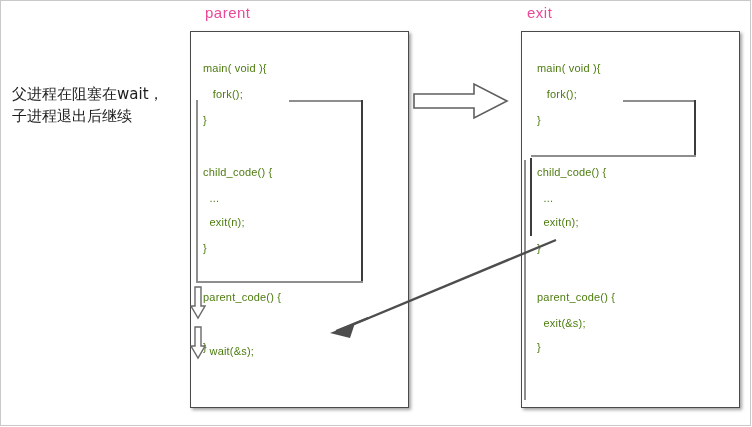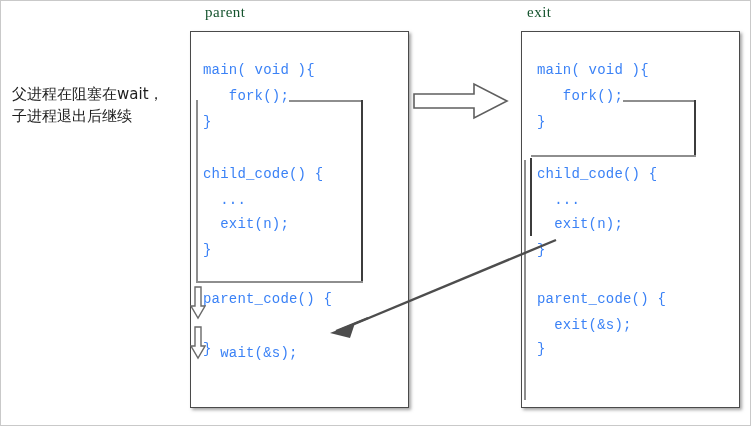--- a/index.html
+++ b/index.html
@@ -20,42 +20,42 @@
     left: 0; top: 0;
     width: 751px; height: 426px;
     border: 1px solid #c9c9c9;
     box-sizing: border-box;
     pointer-events: none;
   }
 
   
   .caption {
     position: absolute;
-    font-family: Liberation Serif, serif;
+    font-family: Liberation Sans, sans-serif;
     font-size: 15px;
-    color: #14532d;
+    color: #ec4899;
     letter-spacing: 0.5px;
     white-space: nowrap;
   }
 
   
   .proc-box {
     position: absolute;
     background: #ffffff;
     border: 1px solid #4a4a4a;
     box-sizing: border-box;
     box-shadow: 2px 2px 3px rgba(90,90,90,0.55);
   }
 
   
   .code-line {
     position: absolute;
-    font-family: Liberation Mono, monospace;
-    font-size: 14px;
-    color: #3b82f6;
+    font-family: Liberation Sans, sans-serif;
+    font-size: 11px;
+    color: #4d7c0f;
     white-space: pre;
     letter-spacing: 0.2px;
   }
 
   
   .annot {
     position: absolute;
     font-family: "DejaVu Sans", "Liberation Sans", sans-serif;
     font-size: 15px;
     color: #1d1d1d;

